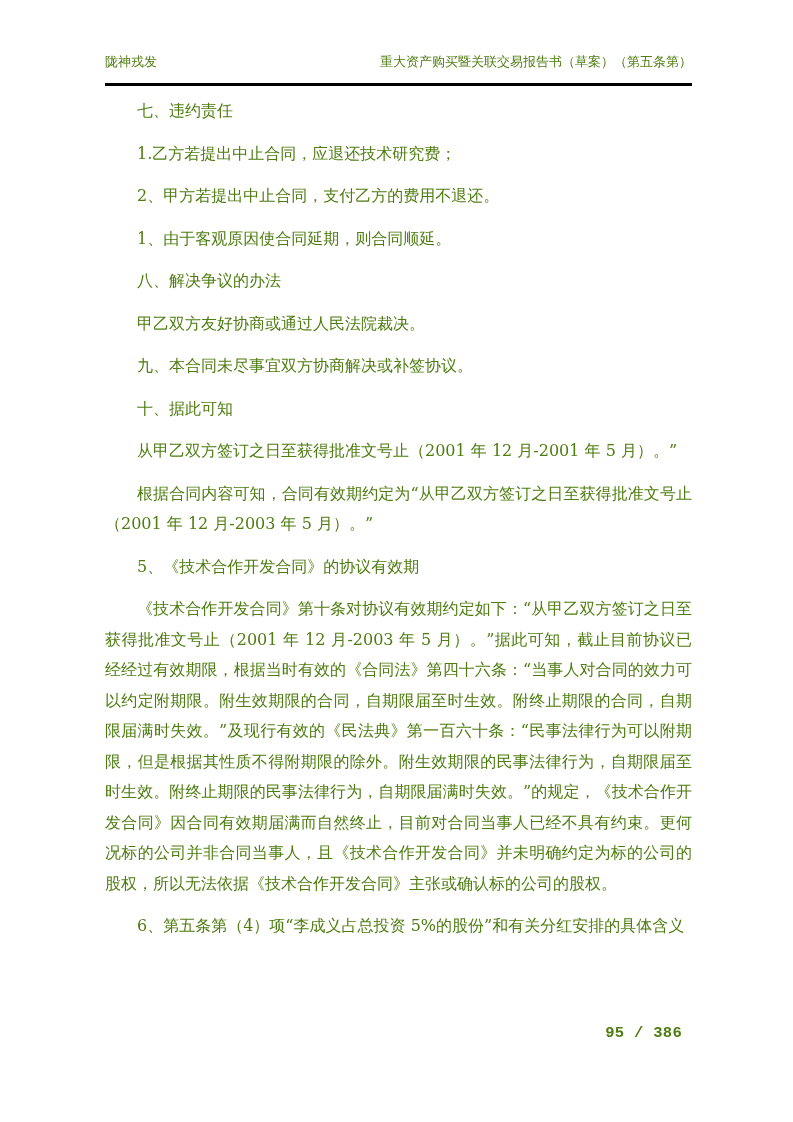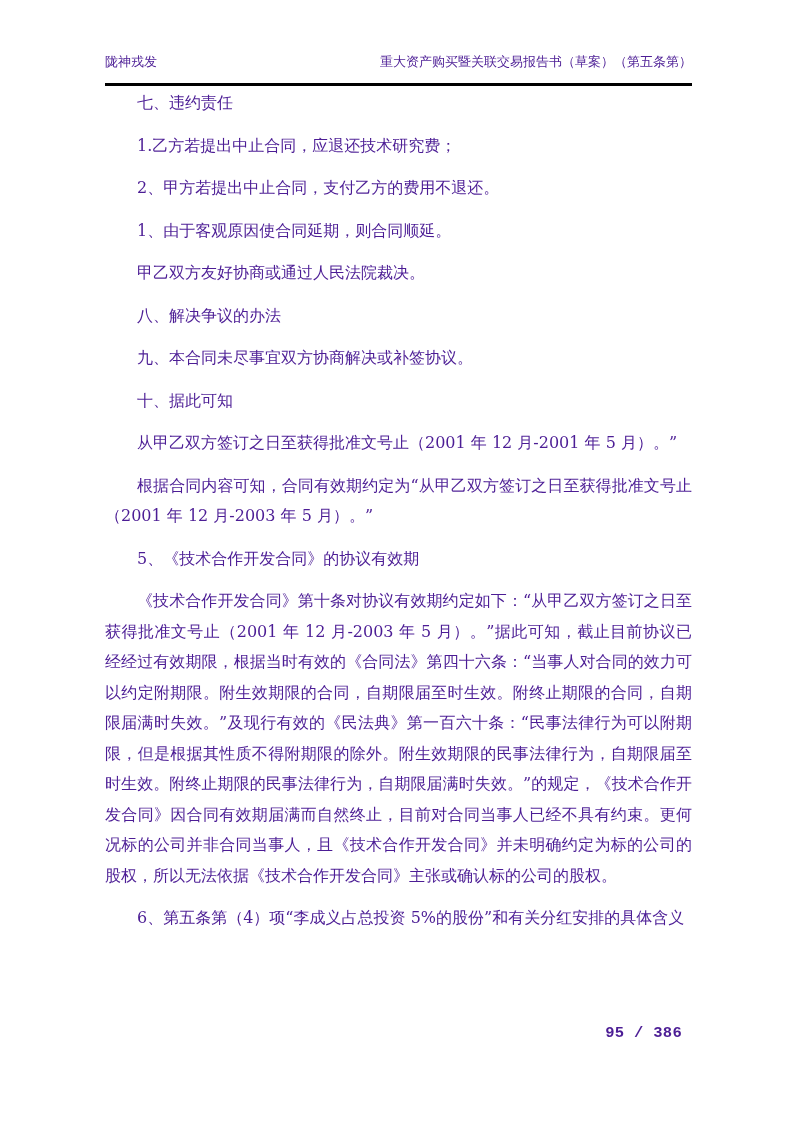--- a/index.html
+++ b/index.html
@@ -5,21 +5,21 @@
   html, body {
     margin: 0;
     padding: 0;
     background: #ffffff;
   }
   .page {
     position: relative;
     width: 793px;
     height: 1122px;
     background: #ffffff;
-    color: #4c1d95;
+    color: #4d7c0f;
     font-family: "DejaVu Serif", "Liberation Serif", serif;
     overflow: hidden;
   }
   .header {
     position: absolute;
     left: 105px;
     top: 54px;
     width: 587px;
     display: flex;
     justify-content: space-between;
@@ -44,21 +44,21 @@
     font-size: 16px;
     line-height: 30.5px;
     text-align: justify;
     text-justify: inter-ideograph;
   }
   .content p.para {
     margin: 12px 0 0 0;
     text-indent: 2em;
   }
   .content p.para:first-child {
-    margin-top: 0;
+    margin-top: 8px;
   }
   .footer {
     position: absolute;
     top: 1024px;
     right: 111px;
     font-size: 15.5px;
     font-weight: bold;
     font-family: Liberation Mono, monospace;
     letter-spacing: 0.3px;
   }
@@ -73,22 +73,22 @@
     <span class="h-right">重大资产购买暨关联交易报告书（草案）（第五条第）</span>
   </div>
 
   <div class="header-rule"></div>
 
   <div class="content">
       <p class="para">七、违约责任</p>
       <p class="para">1.乙方若提出中止合同，应退还技术研究费；</p>
       <p class="para">2、甲方若提出中止合同，支付乙方的费用不退还。</p>
       <p class="para">1、由于客观原因使合同延期，则合同顺延。</p>
+      <p class="para">八、解决争议的办法</p>
       <p class="para">甲乙双方友好协商或通过人民法院裁决。</p>
-      <p class="para">八、解决争议的办法</p>
       <p class="para">九、本合同未尽事宜双方协商解决或补签协议。</p>
       <p class="para">十、据此可知</p>
       <p class="para">从甲乙双方签订之日至获得批准文号止（2001 年 12 月-2001 年 5 月）。”</p>
       <p class="para">根据合同内容可知，合同有效期约定为“从甲乙双方签订之日至获得批准文号止（2001 年 12 月-2003 年 5 月）。”</p>
       <p class="para">5、《技术合作开发合同》的协议有效期</p>
       <p class="para">《技术合作开发合同》第十条对协议有效期约定如下：“从甲乙双方签订之日至获得批准文号止（2001 年 12 月-2003 年 5 月）。”据此可知，截止目前协议已经经过有效期限，根据当时有效的《合同法》第四十六条：“当事人对合同的效力可以约定附期限。附生效期限的合同，自期限届至时生效。附终止期限的合同，自期限届满时失效。”及现行有效的《民法典》第一百六十条：“民事法律行为可以附期限，但是根据其性质不得附期限的除外。附生效期限的民事法律行为，自期限届至时生效。附终止期限的民事法律行为，自期限届满时失效。”的规定，《技术合作开发合同》因合同有效期届满而自然终止，目前对合同当事人已经不具有约束。更何况标的公司并非合同当事人，且《技术合作开发合同》并未明确约定为标的公司的股权，所以无法依据《技术合作开发合同》主张或确认标的公司的股权。</p>
       <p class="para">6、第五条第（4）项“李成义占总投资 5%的股份”和有关分红安排的具体含义</p>
     </div>
 
   <div class="footer">

